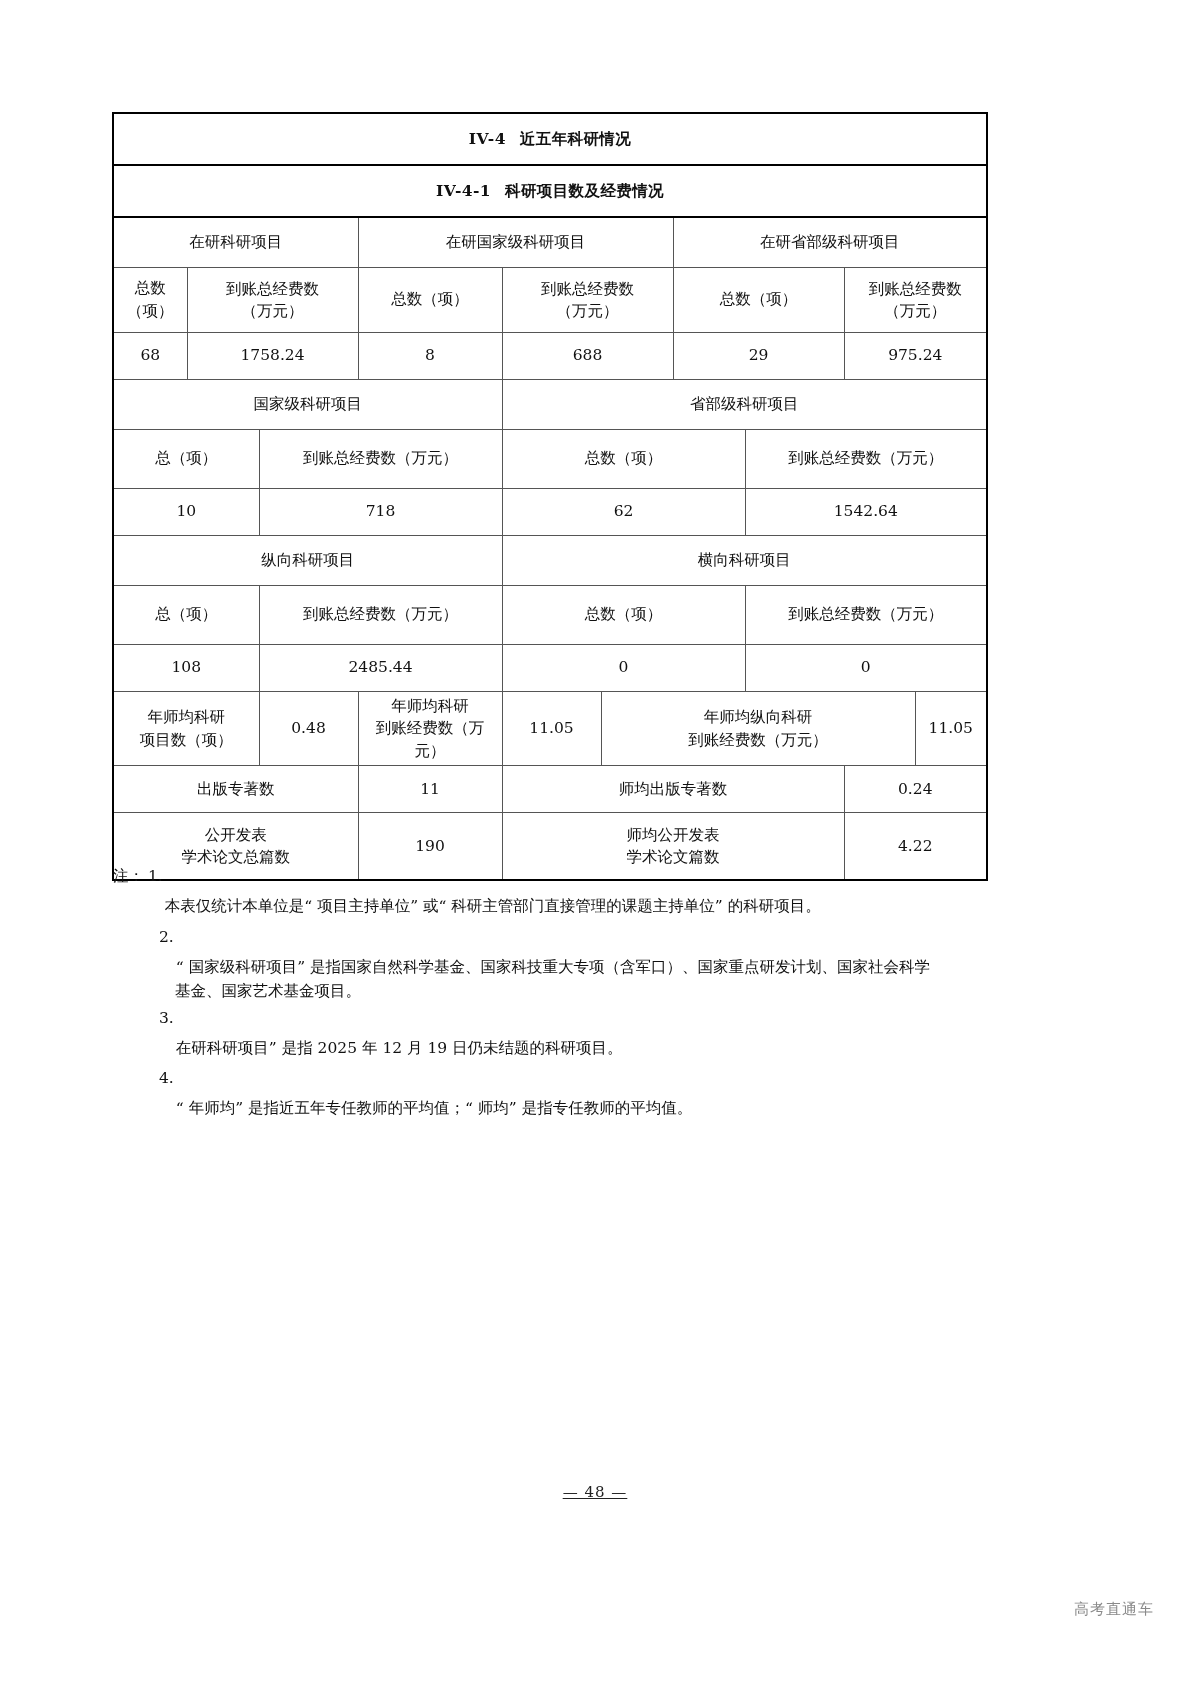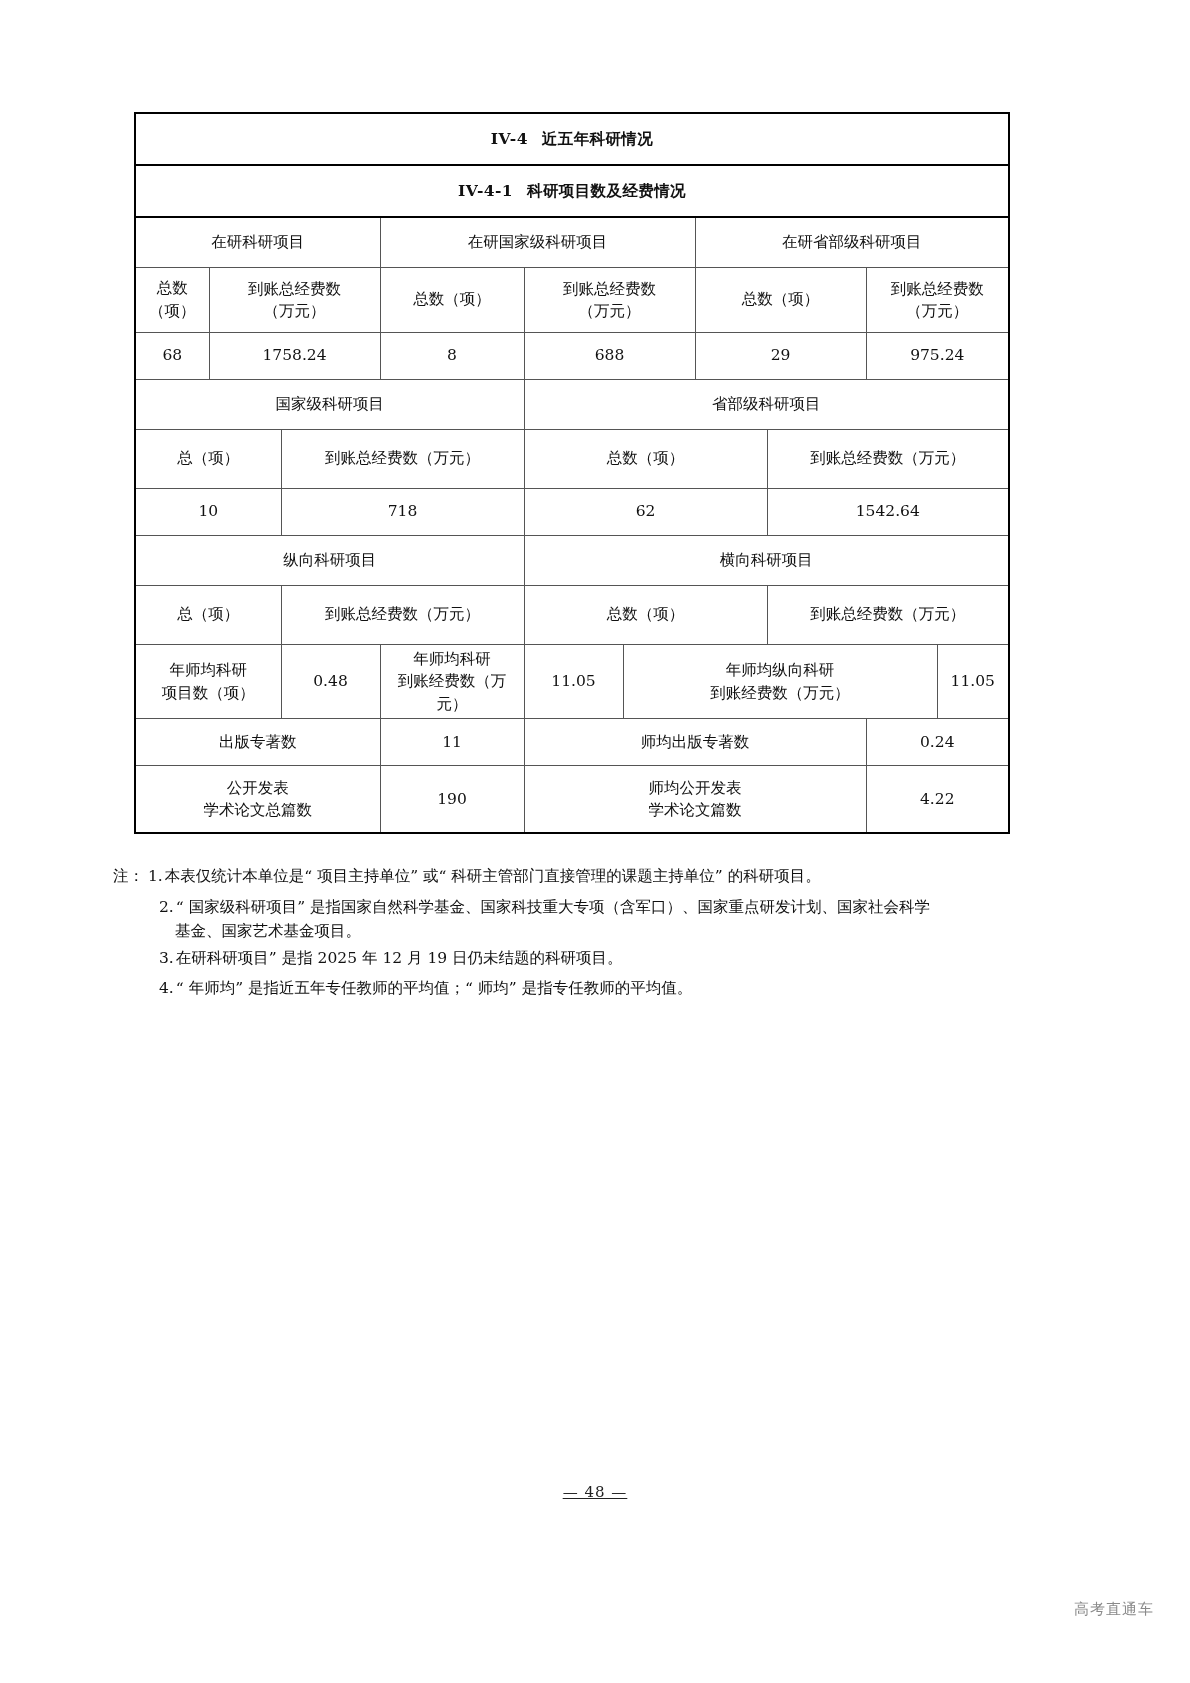--- a/index.html
+++ b/index.html
@@ -19,21 +19,21 @@
   .page {
     position: absolute;
     left: 0; top: 0;
     width: 1190px;
     height: 1683px;
   }
 
   
   .table-wrap {
     position: absolute;
-    left: 134px;
+    left: 112px;
     top: 112px;
     width: 960px;
   }
 
   table.sheet {
     border-collapse: collapse;
     table-layout: fixed;
     width: 874px;
     border: 2.5px solid #000;
   }
@@ -86,20 +86,21 @@
     white-space: nowrap;
   }
   .note-num {
     flex: 0 0 auto;
     white-space: nowrap;
     padding-left: 4px;
   }
   .note-text {
     flex: 1 1 auto;
     padding-left: 2px;
+    margin-top: 30px;
   }
   .note-indent { padding-left: 42px; }
   .note-cont { padding-left: 62px; margin-top: -6px; margin-bottom: 11px; }
 
   
   .page-number {
     position: absolute;
     left: 0;
     top: 1483px;
     width: 1190px;
@@ -210,20 +211,26 @@
         <td class="h-group" colspan="6">横向科研项目</td>
       </tr>
 
       <tr>
         <td class="h-big" colspan="2">总（项）</td>
         <td class="h-big" colspan="3">到账总经费数（万元）</td>
         <td class="h-big" colspan="3">总数（项）</td>
         <td class="h-big" colspan="3">到账总经费数（万元）</td>
       </tr>
 
+      <tr>
+        <td class="h-val" colspan="2">108</td>
+        <td class="h-val" colspan="3">2485.44</td>
+        <td class="h-val" colspan="3">0</td>
+        <td class="h-val" colspan="3">0</td>
+      </tr>
 
       <tr>
         <td class="h-two" colspan="2">
           <span class="two-line">年师均科研</span>
           <span class="two-line">项目数（项）</span>
         </td>
         <td class="h-two" colspan="1">0.48</td>
         <td class="h-two" colspan="2">
           <span class="two-line">年师均科研</span>
           <span class="two-line">到账经费数（万元）</span>

